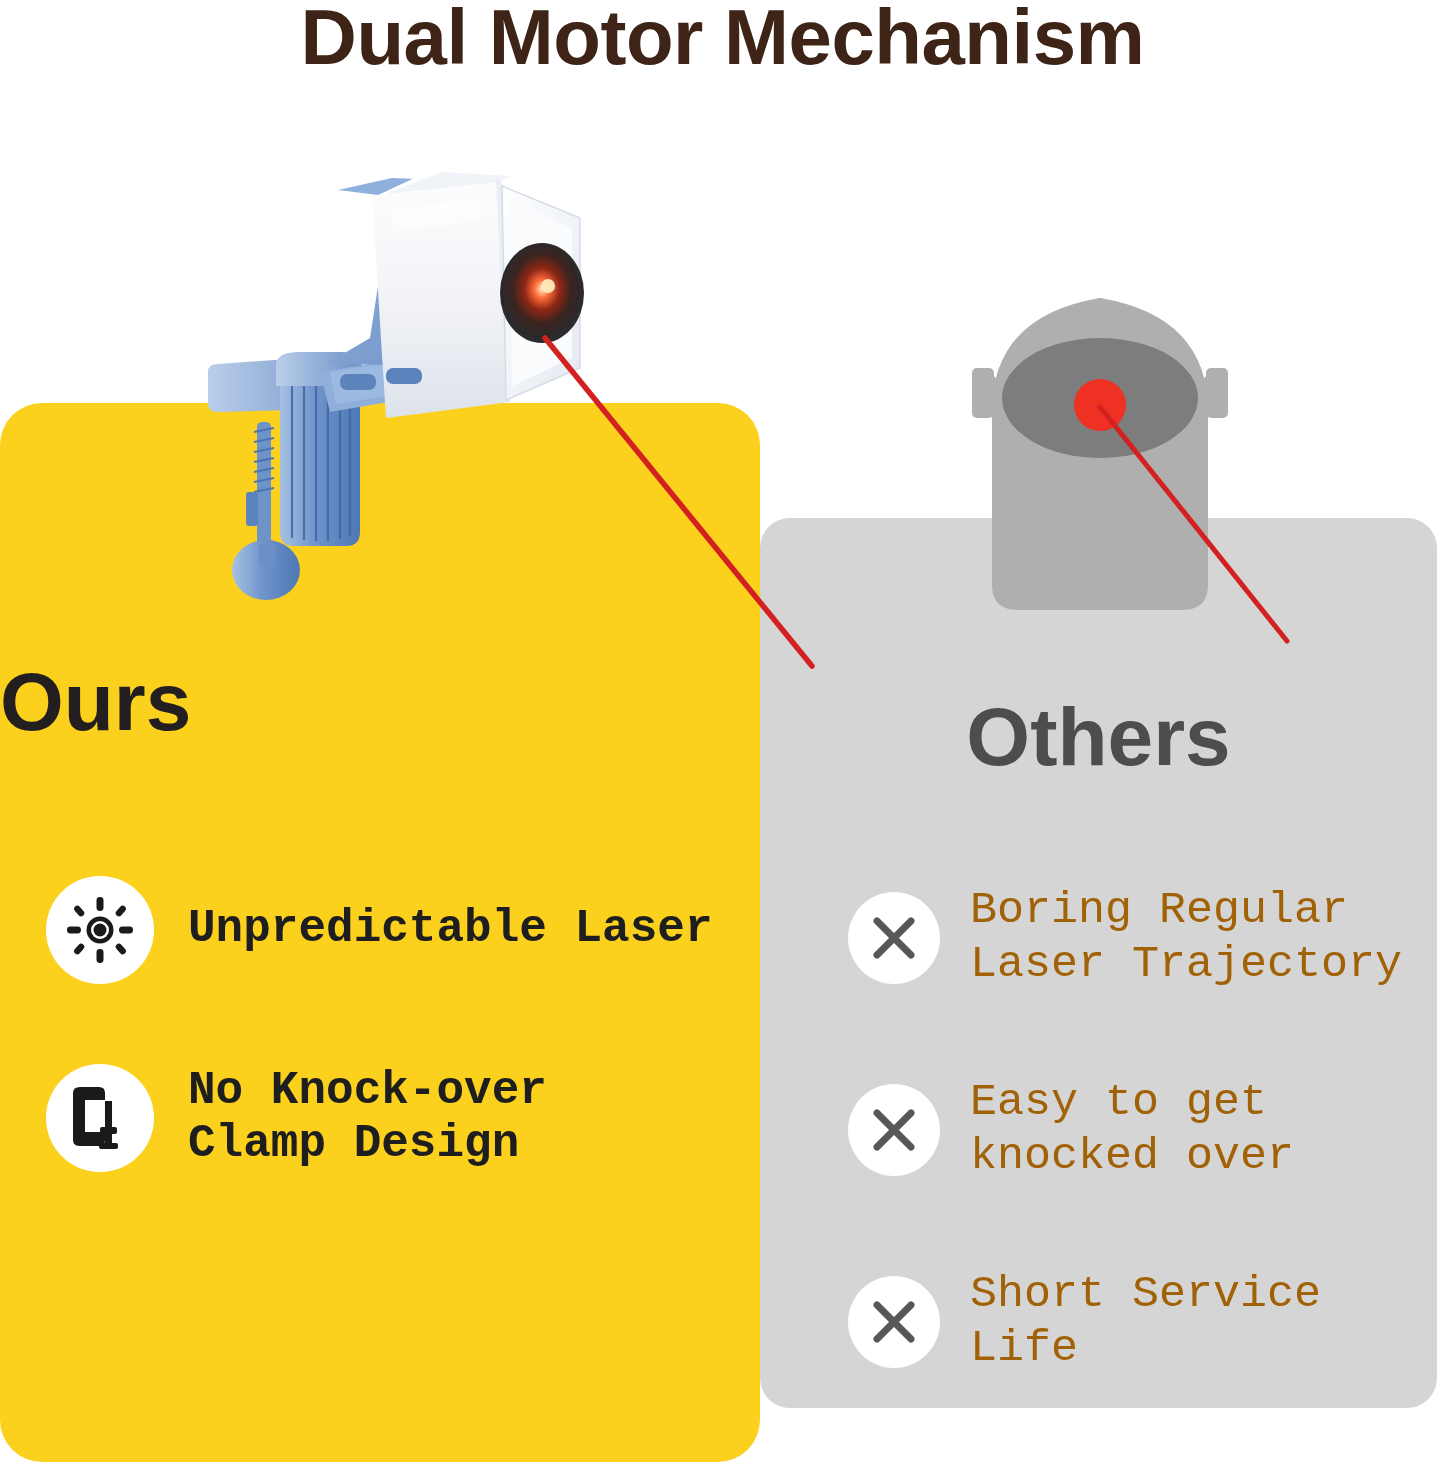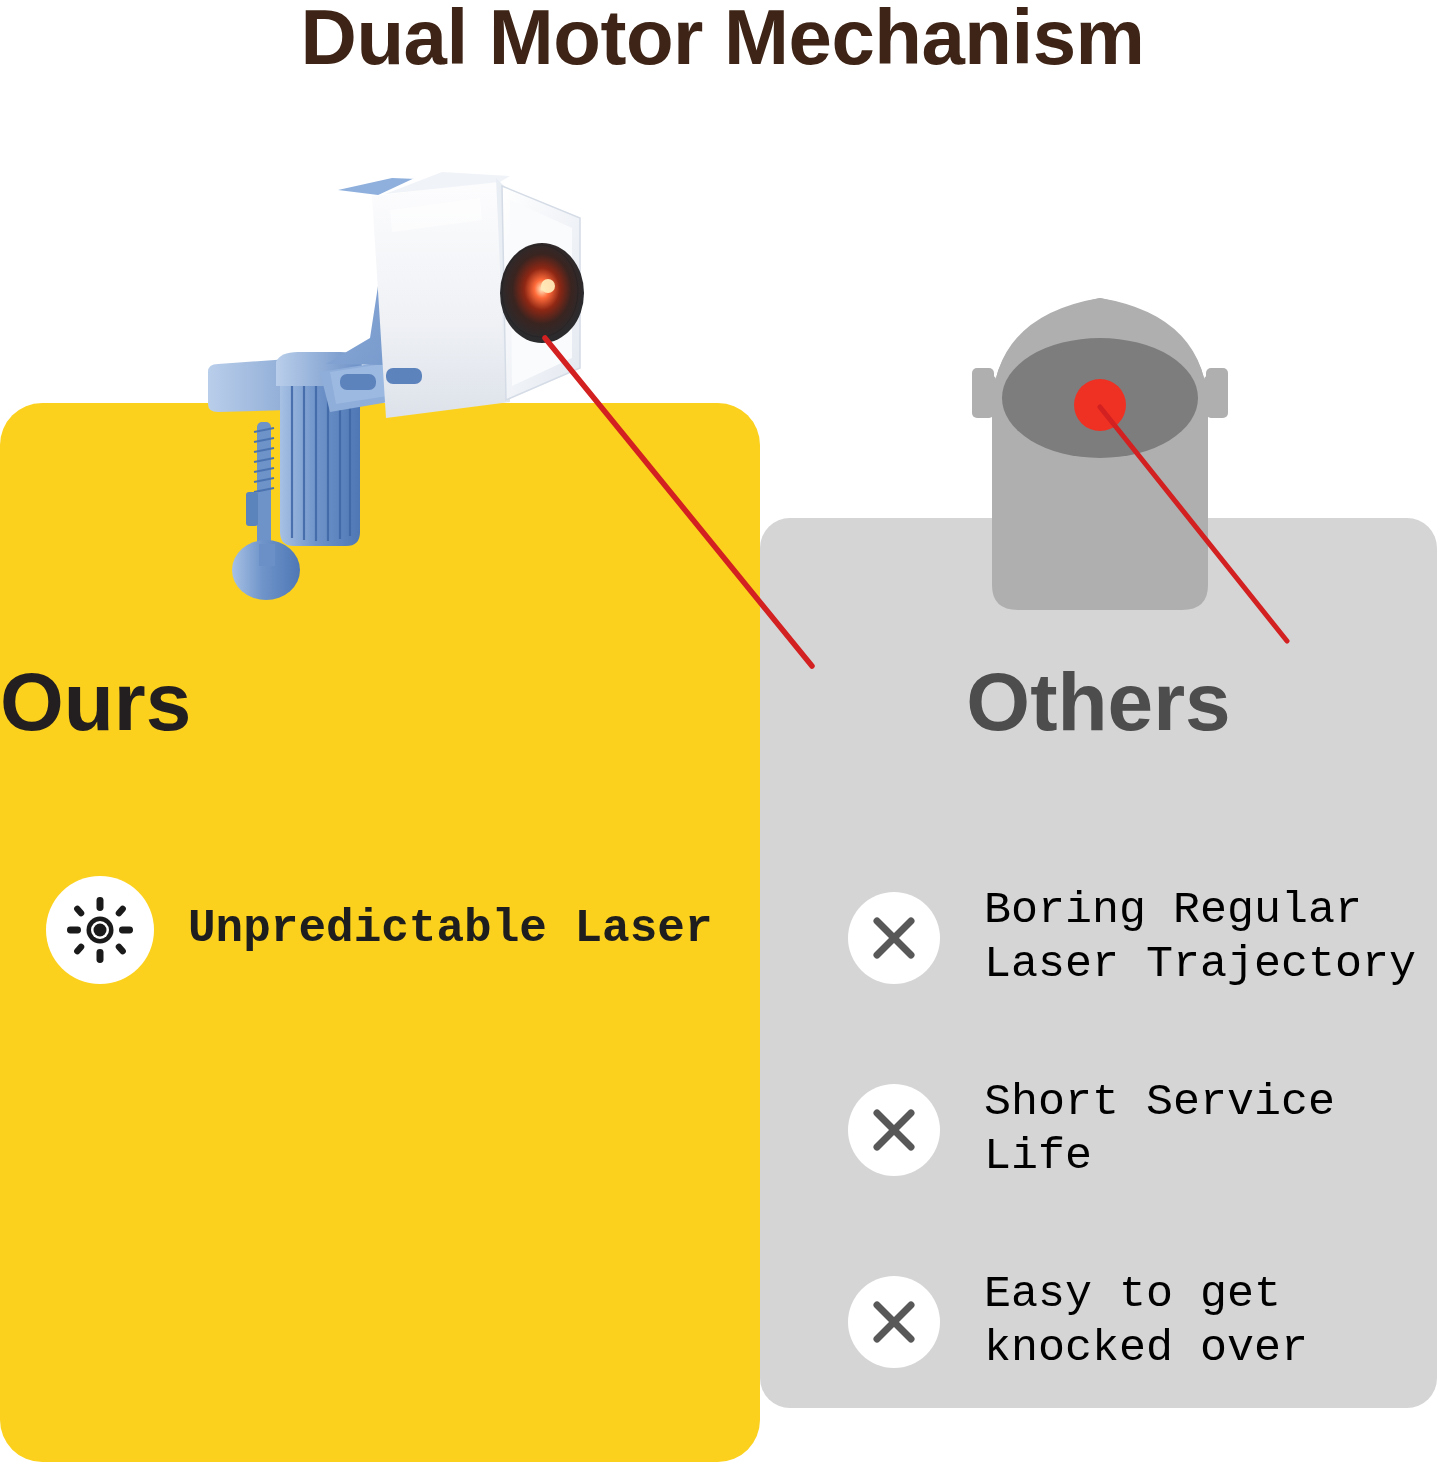--- a/index.html
+++ b/index.html
@@ -72,21 +72,21 @@
     left: 0px;
     top: 655px;
     width: 760px;
     text-align: left;
     font-size: 82px;
     color: #231F20;
     z-index: 6;
   }
   .heading-others {
     left: 760px;
-    top: 655px;
+    top: 690px;
     width: 677px;
     text-align: center;
     font-size: 82px;
     color: #4D4D4D;
     z-index: 6;
   }
 
   
   .features-ours {
     position: absolute;
@@ -131,25 +131,25 @@
     font-weight: bold;
     color: #1E1E1E;
     font-family: Liberation Mono, monospace;
     white-space: pre-line;
   }
   .features-others .badge {
     width: 92px;
     height: 92px;
   }
   .features-others .feat-label {
-    margin-left: 44px;
+    margin-left: 30px;
     font-size: 45px;
     line-height: 1.2;
     font-weight: normal;
-    color: #000000;
+    color: #a16207;
   }
 
   
   .art-ours {
     position: absolute;
     left: 180px;
     top: 160px;
     width: 470px;
     height: 470px;
     z-index: 4;
@@ -317,20 +317,42 @@
             <rect x="50.6" y="8" width="6.4" height="12" rx="3.2" transform="rotate(42 53.8 14)"></rect>
             <rect x="9" y="46" width="6.4" height="12" rx="3.2" transform="rotate(42 12.2 52)"></rect>
             <rect x="50.6" y="46" width="6.4" height="12" rx="3.2" transform="rotate(-42 53.8 52)"></rect>
           </g>
         </svg>
       </div>
       <div class="feat-label">Unpredictable Laser</div>
     </div>
 
 
+    <div class="feat-row">
+      <div class="badge">
+        <svg width="62" height="66" viewBox="0 0 62 66" xmlns="http://www.w3.org/2000/svg">
+          <g fill="#1A1A1A">
+            <path d="M4 8 Q4 2 11 2 L30 2 Q36 2 36 8 L36 15 L16 15 L16 47 L36 47 L36 55 Q36 61 30 61 L11 61 Q4 61 4 55 Z"></path>
+            <rect x="36" y="16" width="7" height="26"></rect>
+            <rect x="31" y="42" width="17" height="7" rx="2"></rect>
+            <rect x="36" y="48" width="7" height="12"></rect>
+            <rect x="30" y="58" width="19" height="6" rx="2"></rect>
+            <g stroke="#1A1A1A" stroke-width="1.6">
+              <line x1="36" y1="19" x2="43" y2="17"></line>
+              <line x1="36" y1="23" x2="43" y2="21"></line>
+              <line x1="36" y1="27" x2="43" y2="25"></line>
+              <line x1="36" y1="31" x2="43" y2="29"></line>
+              <line x1="36" y1="35" x2="43" y2="33"></line>
+            </g>
+          </g>
+        </svg>
+      </div>
+      <div class="feat-label">No Knock-over
+Clamp Design</div>
+    </div>
 
   </div>
 
   <div class="features-others">
 
     <div class="feat-row">
       <div class="badge">
         <svg width="48" height="48" viewBox="0 0 48 48" xmlns="http://www.w3.org/2000/svg">
           <g stroke="#585858" stroke-width="7" stroke-linecap="round">
             <line x1="7" y1="7" x2="41" y2="41"></line>
@@ -344,31 +366,31 @@
 
     <div class="feat-row">
       <div class="badge">
         <svg width="48" height="48" viewBox="0 0 48 48" xmlns="http://www.w3.org/2000/svg">
           <g stroke="#585858" stroke-width="7" stroke-linecap="round">
             <line x1="7" y1="7" x2="41" y2="41"></line>
             <line x1="41" y1="7" x2="7" y2="41"></line>
           </g>
         </svg>
       </div>
-      <div class="feat-label">Short Service Life</div>
+      <div class="feat-label">Easy to get
+knocked over</div>
     </div>
 
     <div class="feat-row">
       <div class="badge">
         <svg width="48" height="48" viewBox="0 0 48 48" xmlns="http://www.w3.org/2000/svg">
           <g stroke="#585858" stroke-width="7" stroke-linecap="round">
             <line x1="7" y1="7" x2="41" y2="41"></line>
             <line x1="41" y1="7" x2="7" y2="41"></line>
           </g>
         </svg>
       </div>
-      <div class="feat-label">Easy to get
-knocked over</div>
+      <div class="feat-label">Short Service Life</div>
     </div>
 
   </div>
 
 </div>
 
 </body></html>

